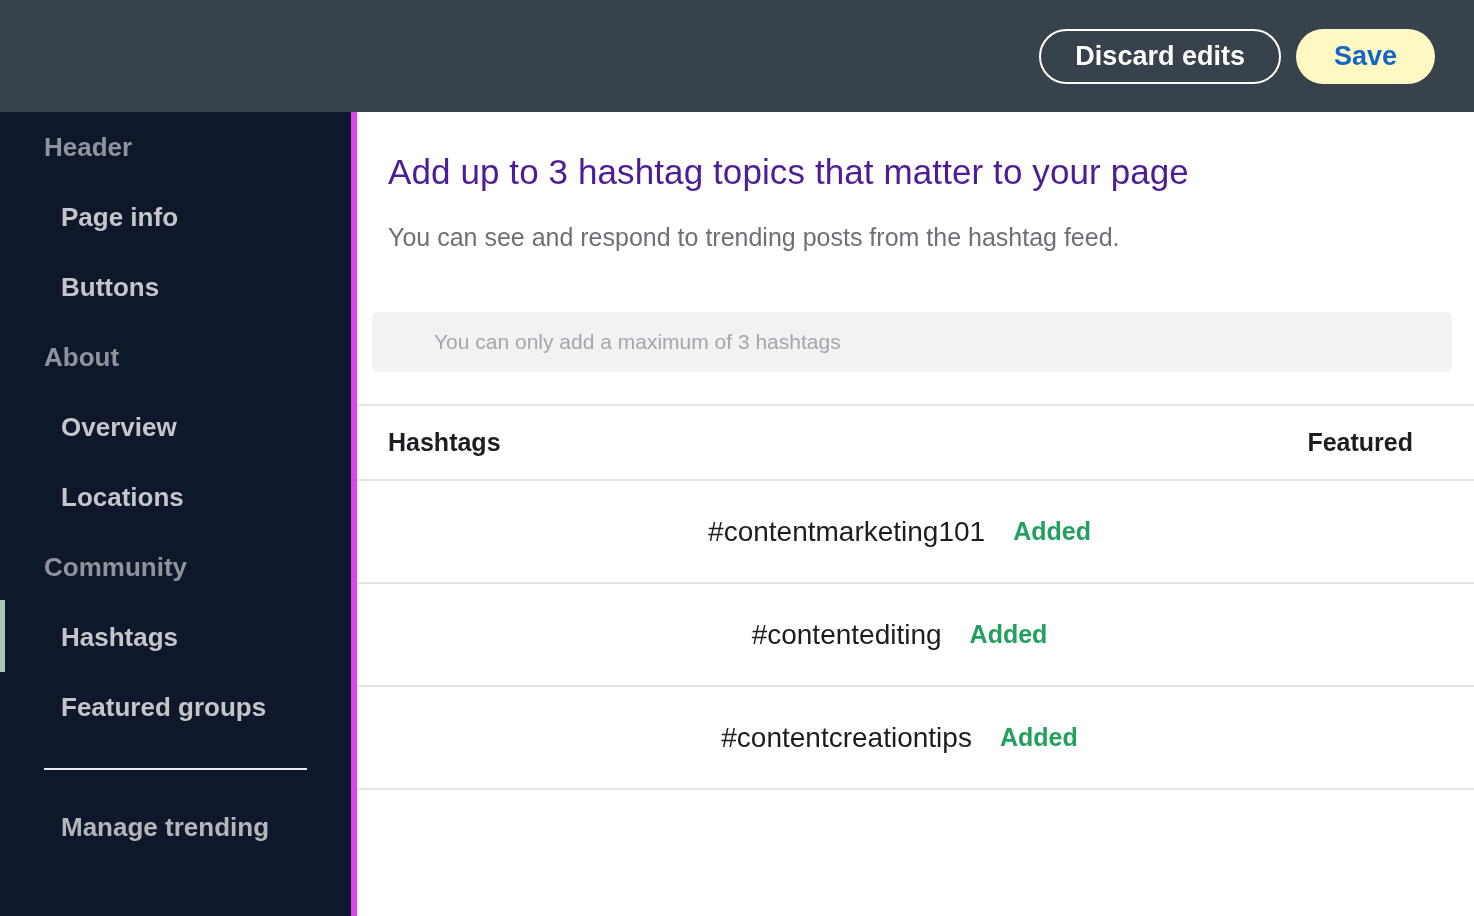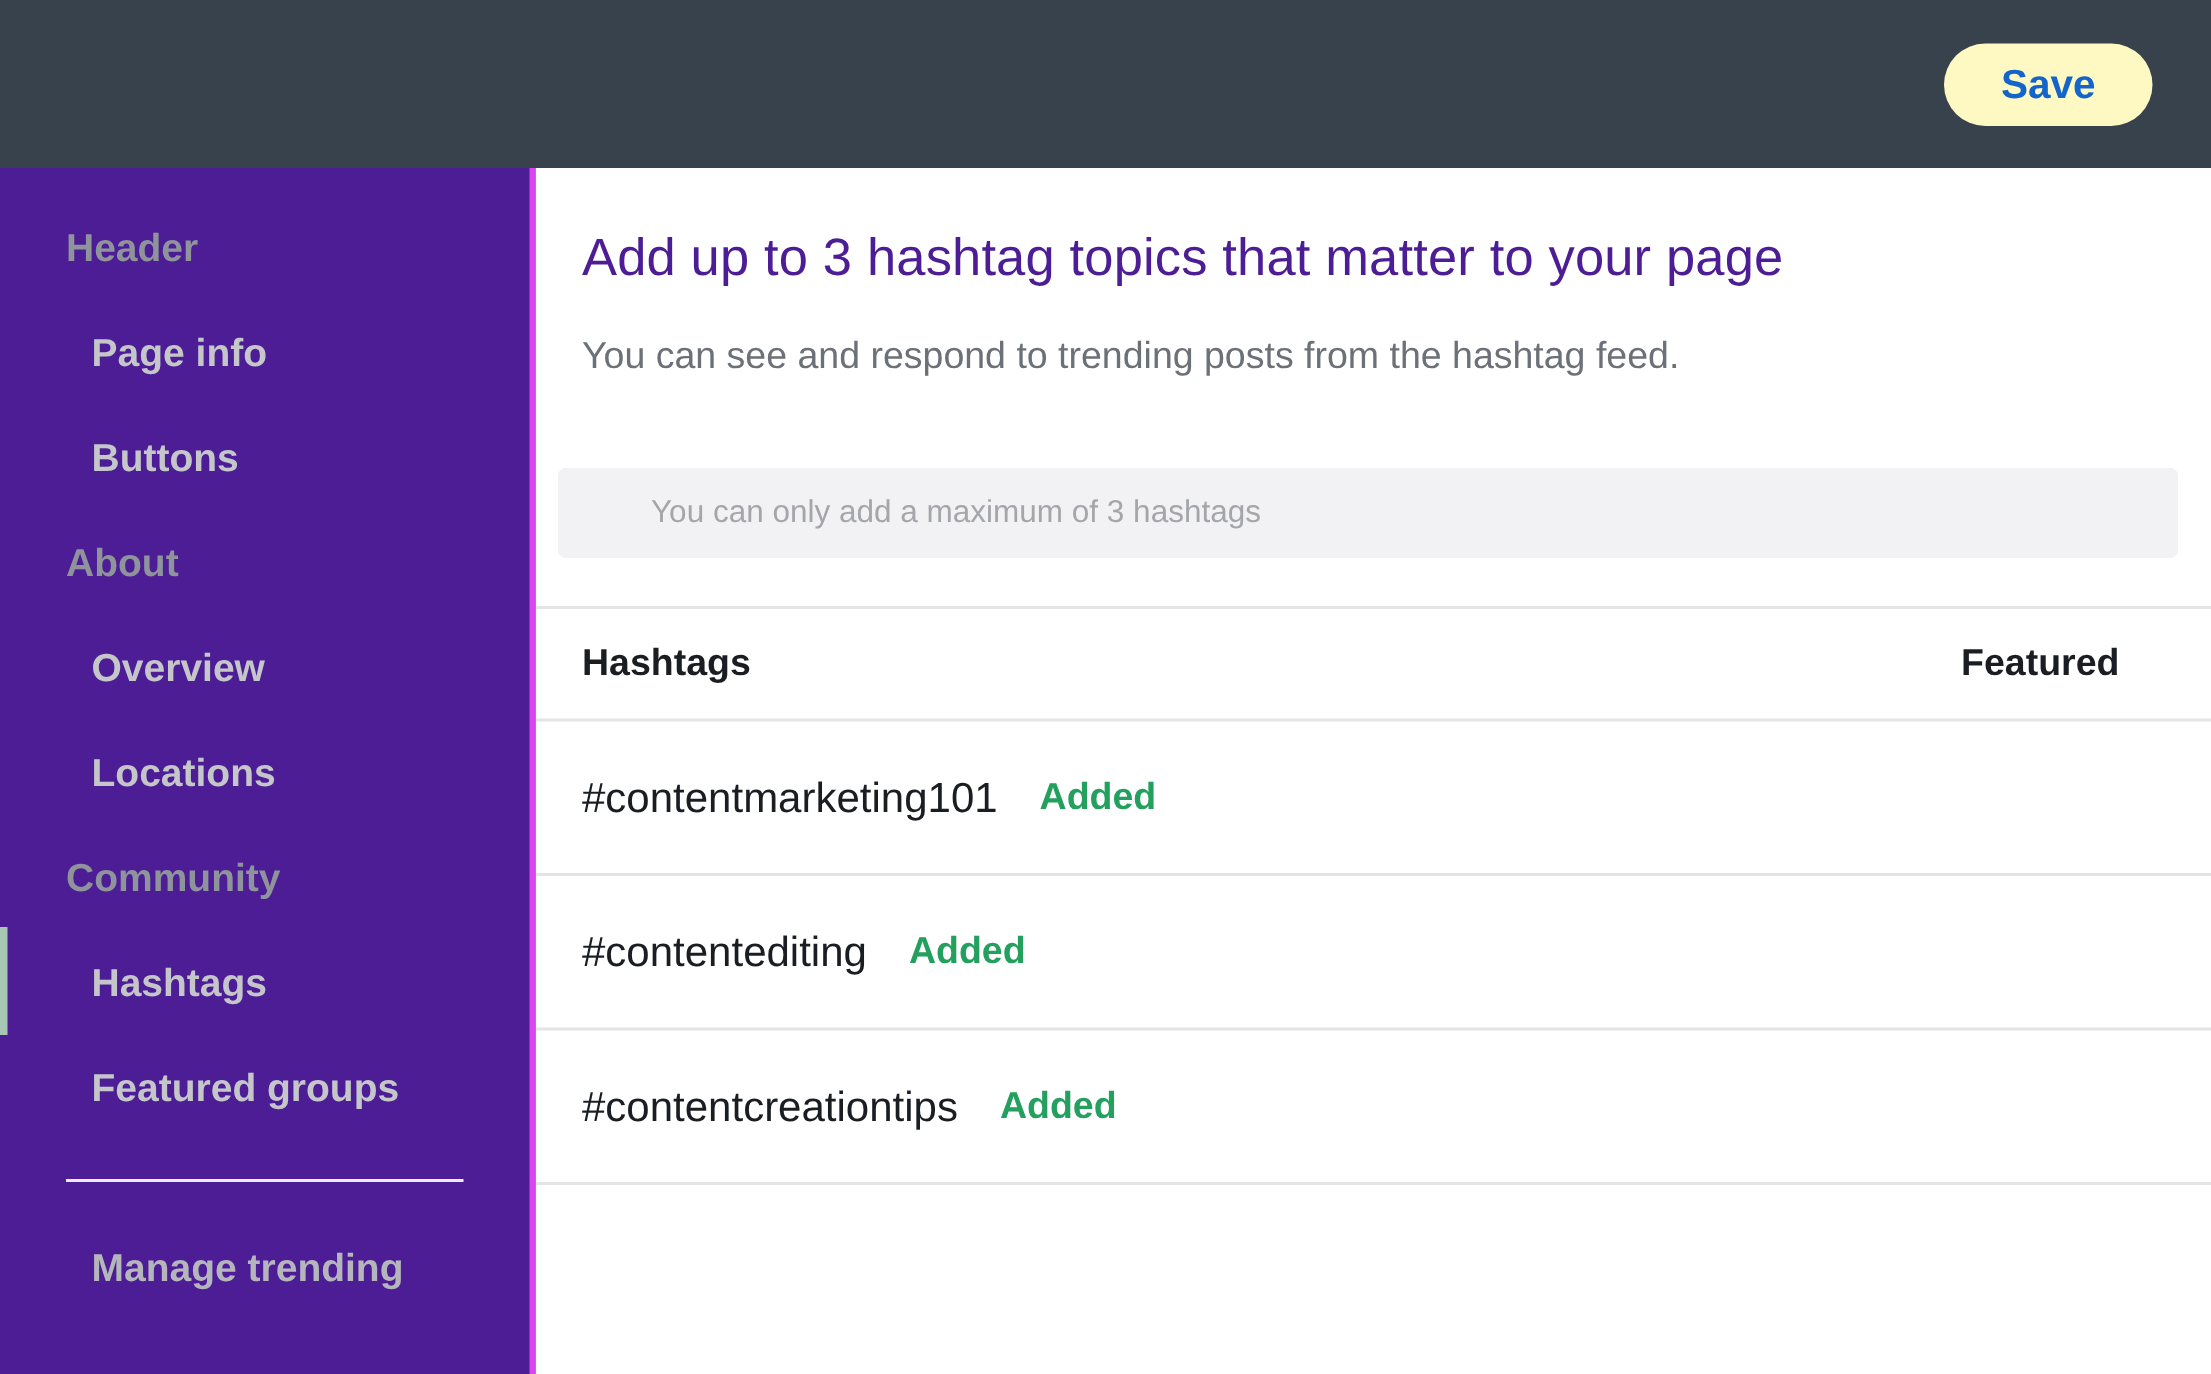--- a/index.html
+++ b/index.html
@@ -46,23 +46,22 @@
     color: #1365cb;
     padding: 0 38px;
   }
 
   
   .content { display: flex; height: 804px; }
 
   
   .sidebar {
     width: 357px; min-width: 357px;
-    background: #4c1d95;
-    border-right: 4px solid #d946ef;
-    padding-top: 18px;
+    background: #0f172a;
+    border-right: 6px solid #d946ef;
     position: relative;
   }
   .nav-item {
     height: 70px;
     display: flex;
     align-items: center;
     font-size: 26px;
     font-weight: 700;
     position: relative;
     cursor: pointer;
@@ -119,21 +118,21 @@
     align-items: center;
     justify-content: space-between;
     height: 75px;
     padding: 0 61px 0 31px;
     border-bottom: 2px solid #e4e4e7;
   }
   .th { font-size: 25px; font-weight: 700; color: #1a1e23; }
   .table-row {
     display: flex;
     align-items: center;
-    justify-content: flex-start;
+    justify-content: center;
     height: 103px;
     padding: 0 63px 0 31px;
     border-bottom: 2px solid #e4e4e7;
   }
   .hashtag-cell { font-size: 28px; font-weight: 400; color: #1a1e23; }
   .status-added {
     font-size: 25px;
     font-weight: 700;
     color: #24a05e;
     background: none;
@@ -141,20 +140,21 @@
     font-family: inherit;
     cursor: pointer;
     padding: 0;
     margin-left: 28px;
   }
 </style>
 </head>
 <body>
 
 <header class="topbar">
+  <button class="btn btn-discard">Discard edits</button>
   <button class="btn btn-save">Save</button>
 </header>
 
 <div class="content">
 
   <nav class="sidebar">
     <div class="nav-item section">
       <span>Header</span>
     </div>
     <div class="nav-item sub">

